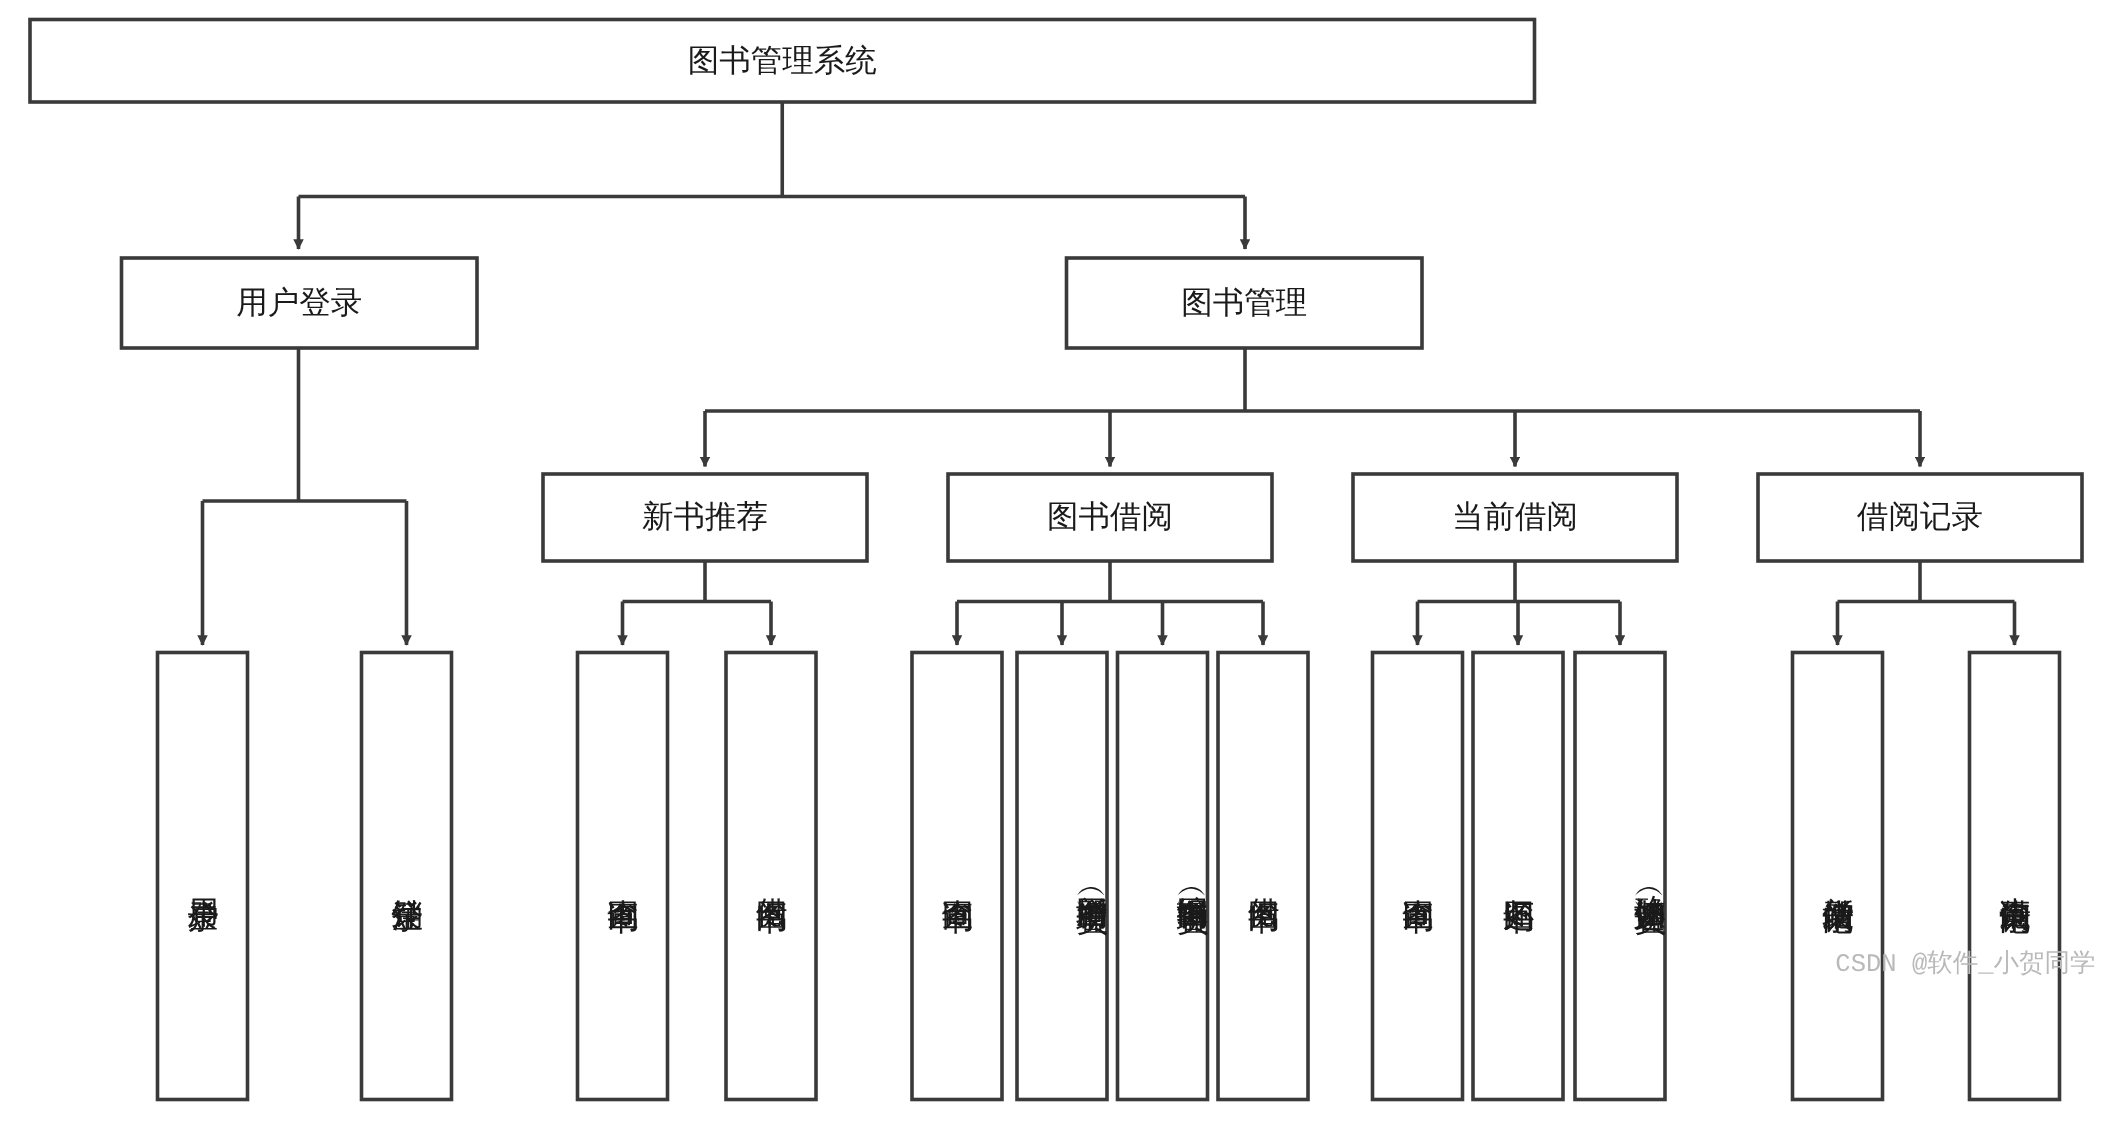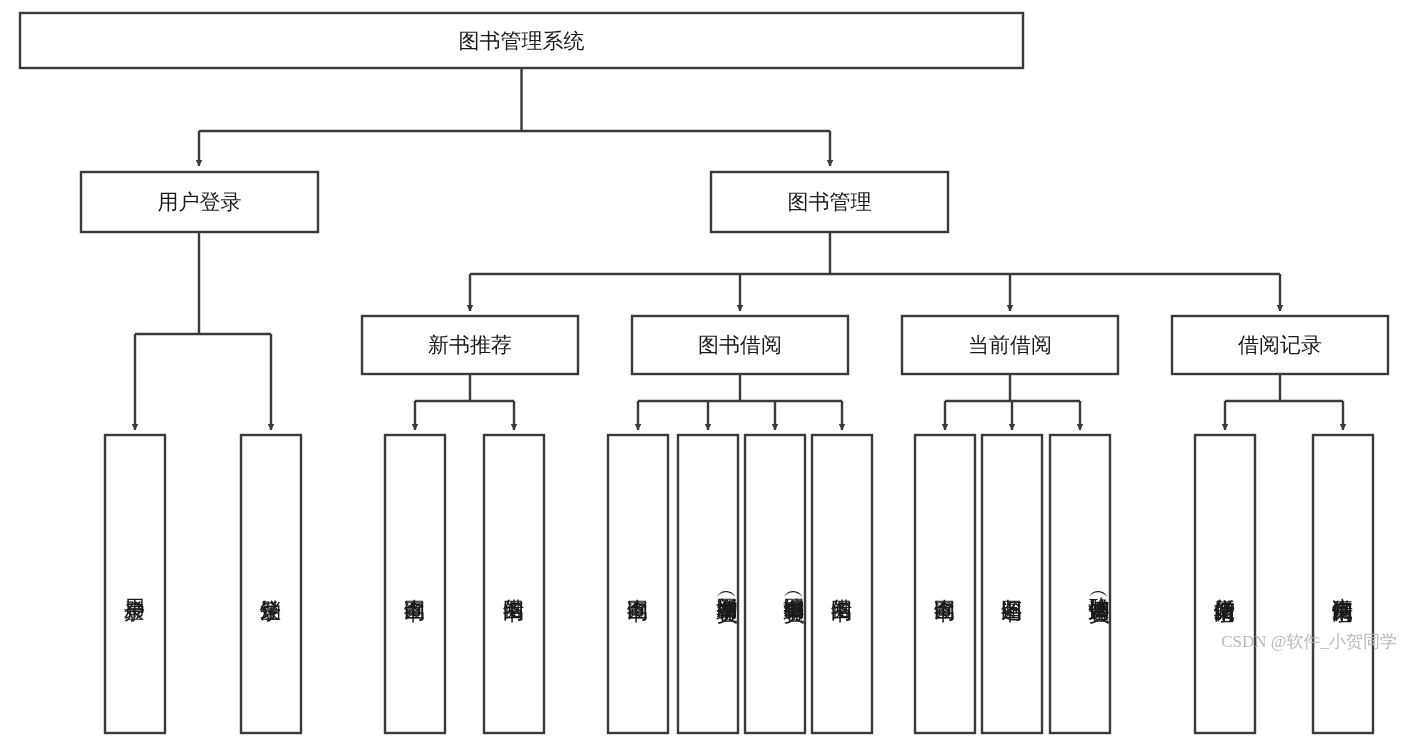--- a/index.html
+++ b/index.html
@@ -59,21 +59,21 @@
     letter-spacing: 1px;
     line-height: 1;
     white-space: nowrap;
     text-align: center;
     pointer-events: none;
   }
   .watermark {
     position: absolute;
     right: 8px;
     bottom: 5px;
-    font-family: Liberation Serif, serif;
+    font-family: Liberation Mono, monospace;
     font-size: 17px;
     color: #b9b9b9;
     white-space: nowrap;
   }
 </style>
 </head>
 <body>
 
 <div id="diagram-root">
 

